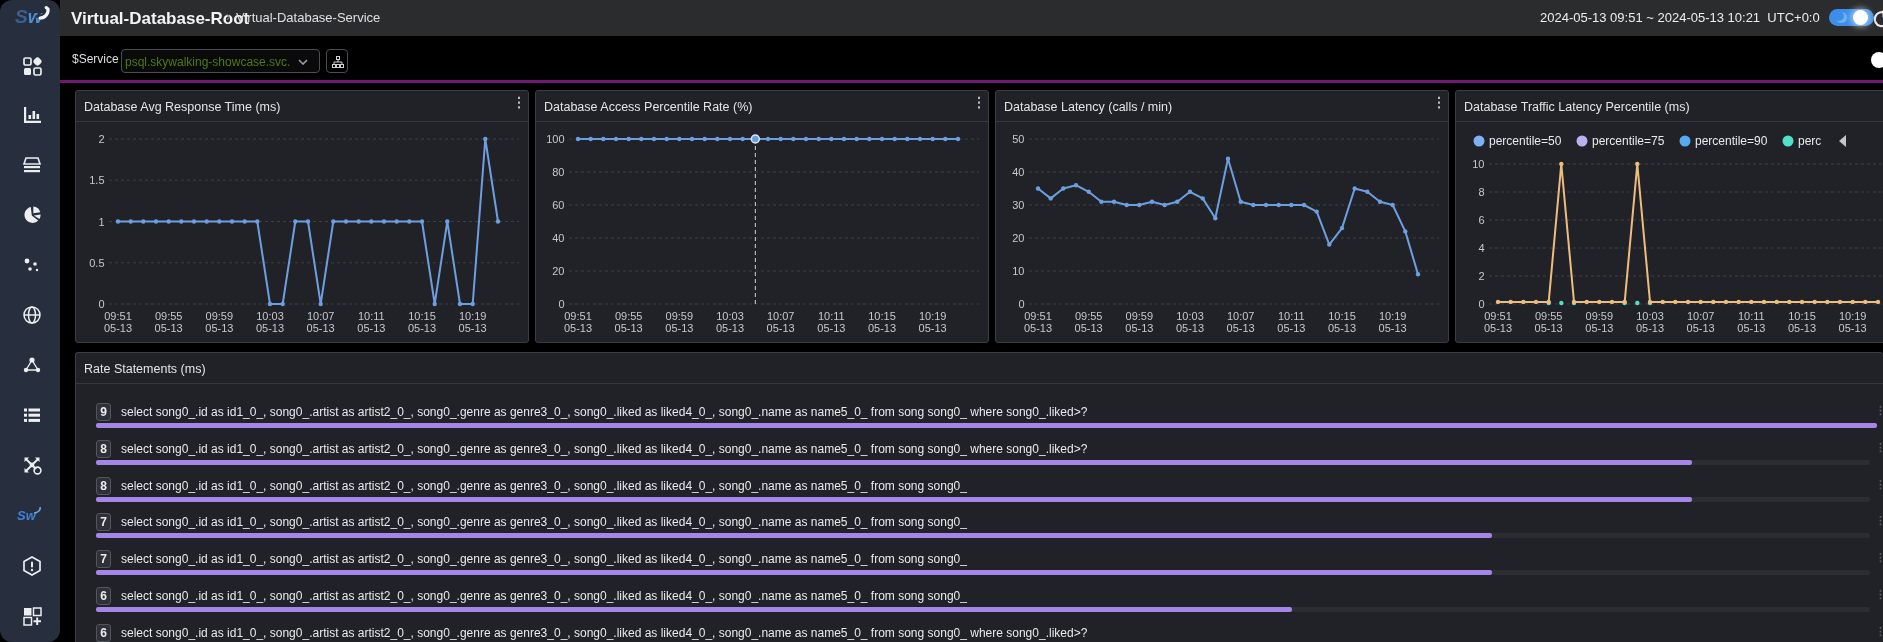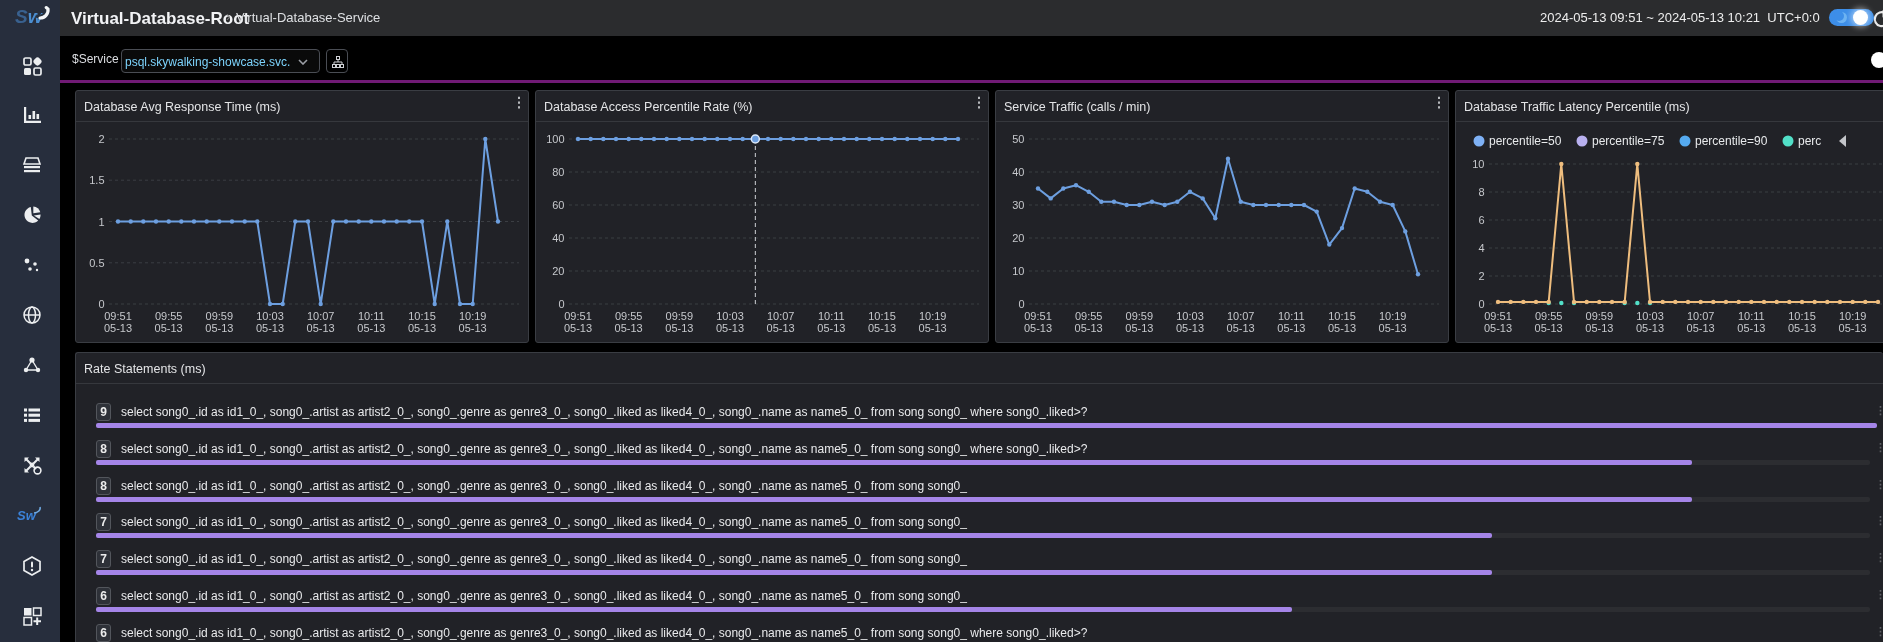--- a/index.html
+++ b/index.html
@@ -1,20 +1,20 @@
 <!DOCTYPE html>
 <html><head>
 <meta charset="utf-8">
 <style>
   * { margin:0; padding:0; box-sizing:border-box; }
   html,body { width:1883px; height:642px; background:#000; overflow:hidden;
     font-family:"Liberation Sans", sans-serif; }
   .abs { position:absolute; }
   
-  #sidebar { position:absolute; left:0; top:0; width:60px; height:642px; background:#272e3d; z-index:5; }
+  #sidebar { position:absolute; left:0; top:0; width:60px; height:642px; background:#272e3d; z-index:5;border-radius:12px; }
   .sic { position:absolute; left:22px; width:20px; height:20px; }
   
   #topbar { position:absolute; left:60px; top:0; width:1823px; height:36px; background:#2b2c2e; }
   #toolbar { position:absolute; left:60px; top:36px; width:1823px; height:47px; background:#000; border-bottom:3px solid #701a75; }
   .panel { position:absolute; background:#212227; border:1px solid #3a3d43; border-radius:3px; }
   .ptitle { position:absolute; left:8px; top:9px; font-size:12.5px; color:#e3e4e6; }
   .phead { position:absolute; left:0; top:0; right:0; height:31px; border-bottom:1px solid #36383d; }
   .dots3 { position:absolute; right:12px; top:9px; width:4px; height:14px; color:#b7b9bd; font-size:14px; font-weight:bold; line-height:5px; letter-spacing:0; }
 </style>
 </head>
@@ -30,21 +30,21 @@
      <div class="abs" style="left:5px; top:2px; width:10px; height:10px; border-radius:50%; background:#3d8ee8;"></div>
   </div>
   <svg class="abs" style="left:1812px; top:10px;" width="20" height="19" viewBox="0 0 20 19">
       <path d="M13.5 3.2 A7 7 0 1 0 16.8 9.5" fill="none" stroke="#e9e9e9" stroke-width="2.2"></path>
       <path d="M10.5 0 L17 3.8 L10.5 7.6 Z" fill="#e9e9e9"></path>
     </svg>
 </div>
 <div id="toolbar">
   <div class="abs" style="left:12px; top:16px; font-size:12px; color:#dcdee2;">$Service</div>
   <div class="abs" style="left:61px; top:13px; width:199px; height:24px; border:1px solid #4a4d54; border-radius:4px; background:#0a0a0a;">
-    <div class="abs" style="left:3px; top:5px; font-size:12px; color:#7dd3fc;">psql.skywalking-showcase.svc.</div>
+    <div class="abs" style="left:3px; top:5px; font-size:12px; color:#4d7c0f;">psql.skywalking-showcase.svc.</div>
     <svg class="abs" style="right:11px; top:9px;" width="10" height="6" viewBox="0 0 10 6">
         <path d="M1 1 L5 5 L9 1" fill="none" stroke="#9b9ea5" stroke-width="1.6"></path>
       </svg>
   </div>
   <div class="abs" style="left:266px; top:13px; width:22px; height:24px; border:1px solid #4a4d54; border-radius:4px;">
     <svg class="abs" style="left:5px; top:6px;" width="12" height="12" viewBox="0 0 12 12" fill="none" stroke="#cfd1d5" stroke-width="1">
       <rect x="4.5" y="0.5" width="3" height="3"></rect>
         <path d="M6 3.5 V6 M2 8 V6 H10 V8"></path>
         <rect x="0.5" y="8.5" width="3" height="3"></rect>
         <rect x="4.5" y="8.5" width="3" height="3"></rect>
@@ -241,21 +241,21 @@
       <circle cx="358.7" cy="48.0" r="2.2" fill="#6d9fe0"></circle>
       <circle cx="371.3" cy="48.0" r="2.2" fill="#6d9fe0"></circle>
       <circle cx="384.0" cy="48.0" r="2.2" fill="#6d9fe0"></circle>
       <circle cx="396.7" cy="48.0" r="2.2" fill="#6d9fe0"></circle>
       <circle cx="409.3" cy="48.0" r="2.2" fill="#6d9fe0"></circle>
       <circle cx="422.0" cy="48.0" r="2.2" fill="#6d9fe0"></circle>
       <circle cx="219.338" cy="48" r="4" fill="#6d9fe0" stroke="#dce8f8" stroke-width="1.5"></circle>
     </svg>
   </div>
 <div class="panel" id="p3" style="left:995px; top:90px; width:454px; height:253px;">
-    <div class="ptitle">Service Traffic (calls / min)</div>
+    <div class="ptitle">Database Latency (calls / min)</div>
     <div class="phead"></div>
   <div class="dots3">⋮</div>
   <svg class="abs" style="left:0;top:0" width="452" height="251" viewBox="0 0 452 251">
       <line x1="33" y1="48" x2="443" y2="48" stroke="#3b3e43" stroke-width="1" stroke-dasharray="3 3"></line>
       <text x="28.5" y="52" font-size="11" fill="#c6c8cc" text-anchor="end">50</text>
       <line x1="33" y1="81" x2="443" y2="81" stroke="#3b3e43" stroke-width="1" stroke-dasharray="3 3"></line>
       <text x="28.5" y="85" font-size="11" fill="#c6c8cc" text-anchor="end">40</text>
       <line x1="33" y1="114" x2="443" y2="114" stroke="#3b3e43" stroke-width="1" stroke-dasharray="3 3"></line>
       <text x="28.5" y="118" font-size="11" fill="#c6c8cc" text-anchor="end">30</text>
       <line x1="33" y1="147" x2="443" y2="147" stroke="#3b3e43" stroke-width="1" stroke-dasharray="3 3"></line>

